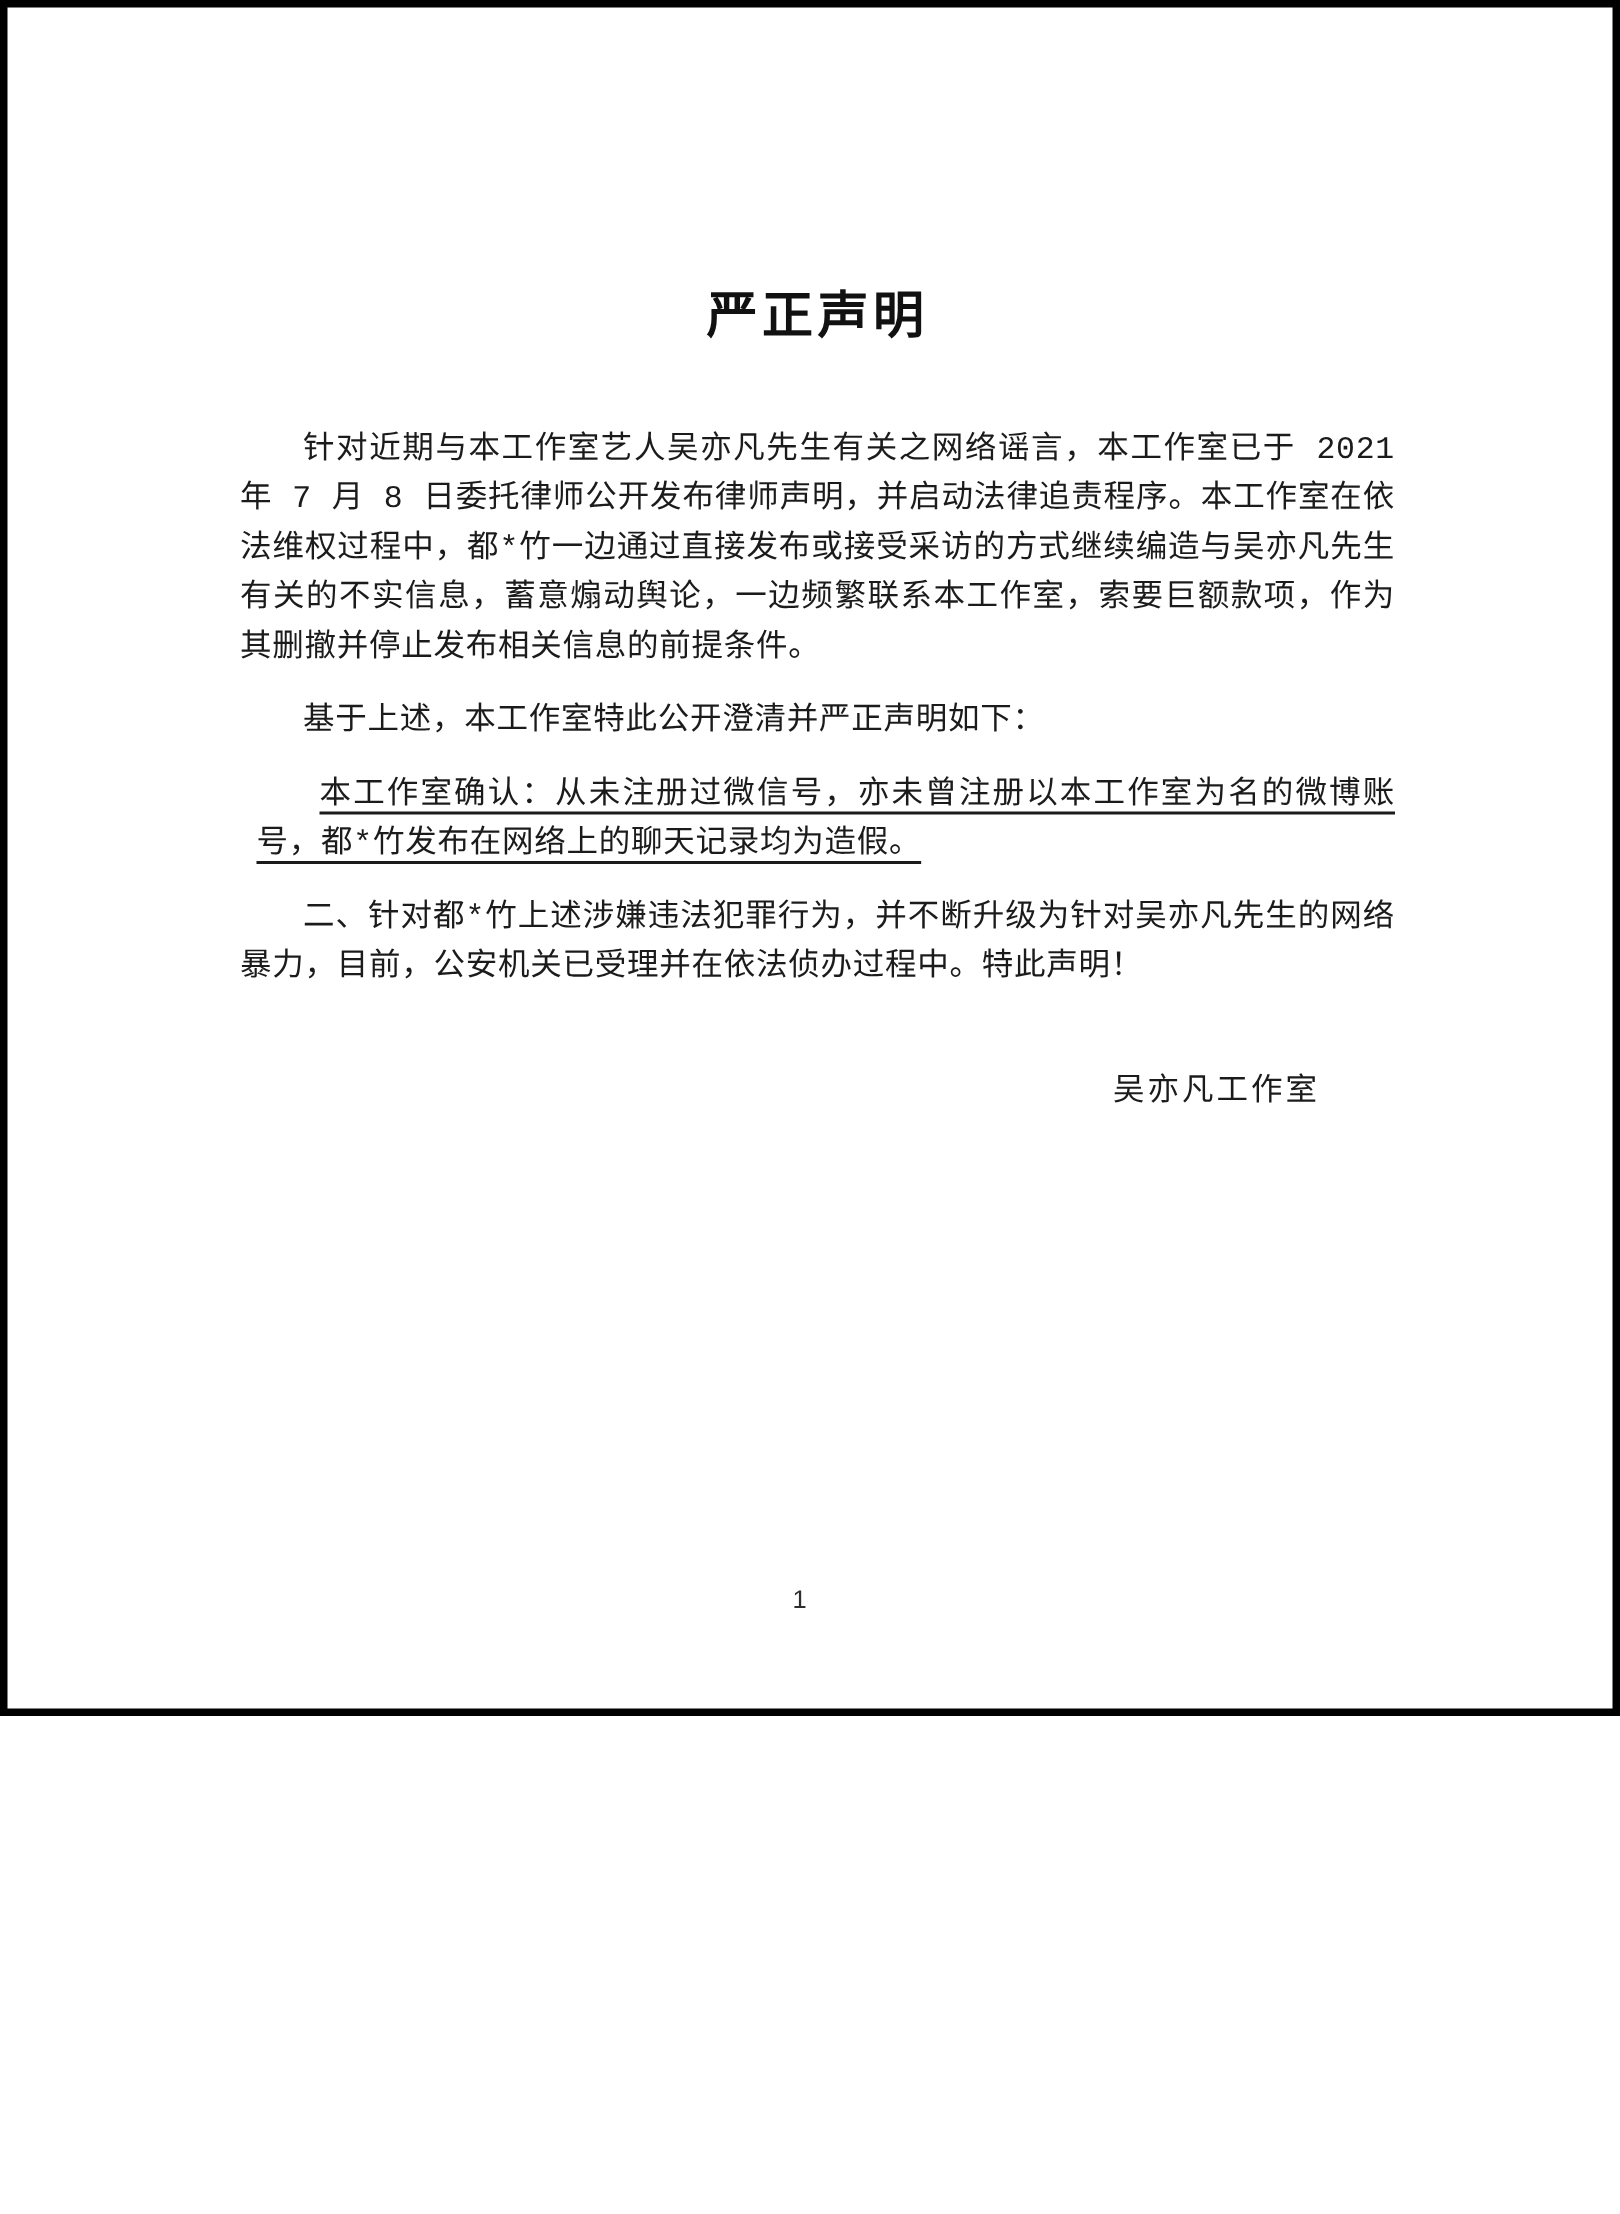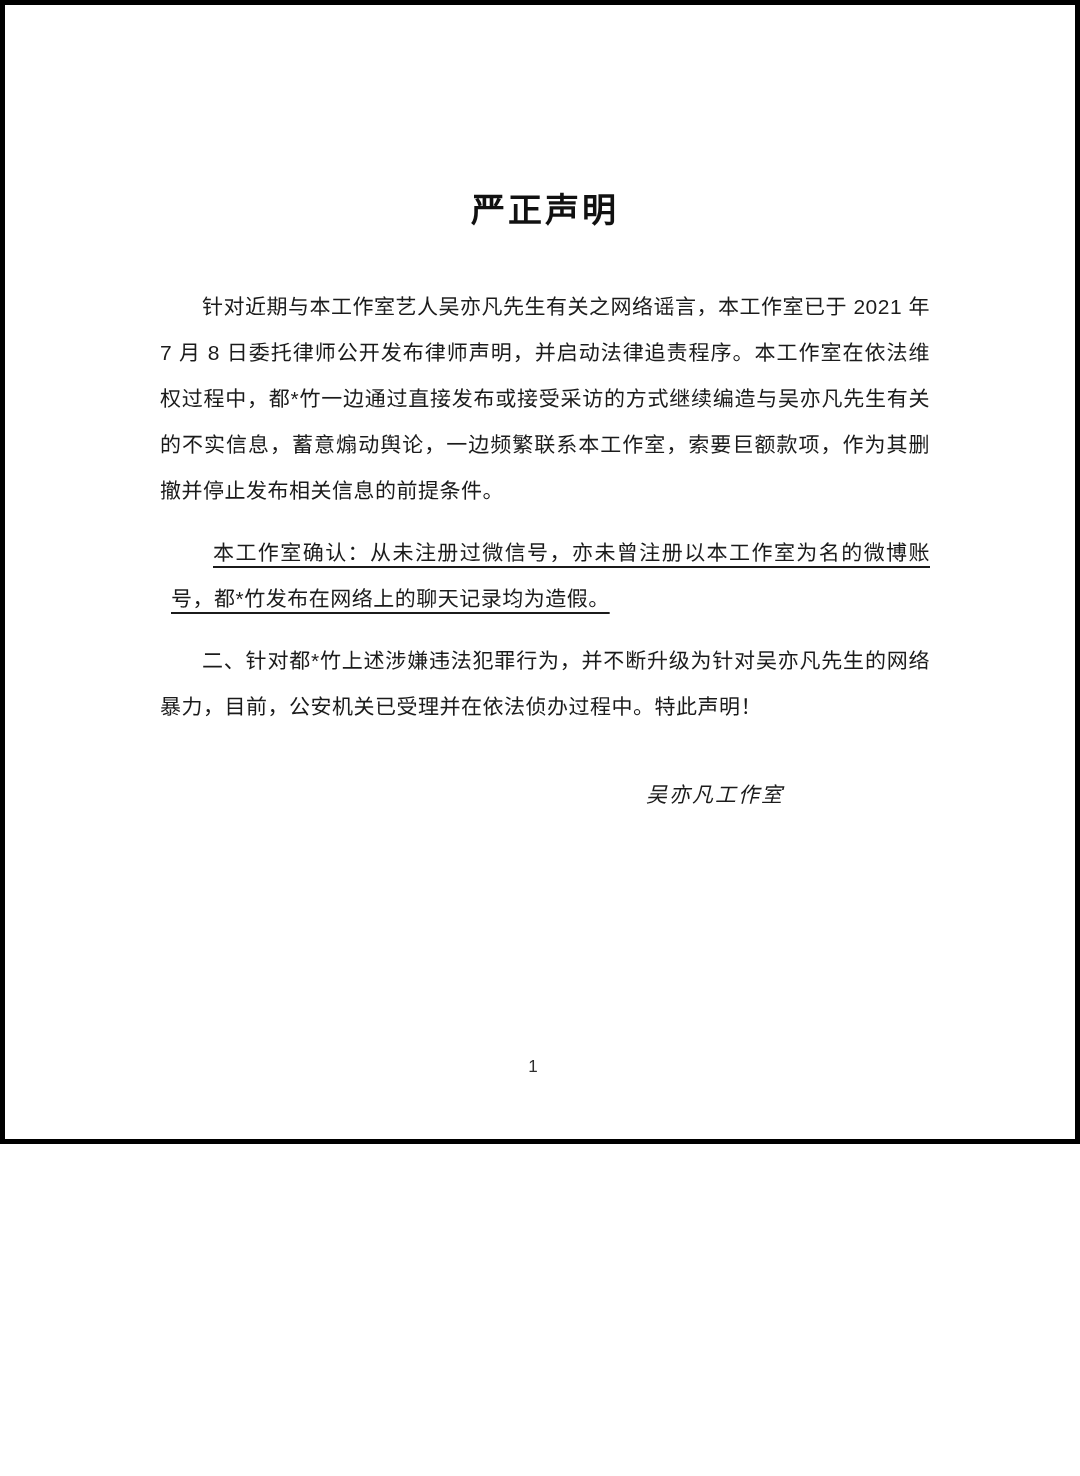--- a/index.html
+++ b/index.html
@@ -18,38 +18,38 @@
   .doc-title {
     font-size: 34px;
     font-weight: 700;
     text-align: center;
     letter-spacing: 3px;
     margin: 0 0 52px 0;
     color: #111111;
   }
   .para {
     font-size: 21px;
-    line-height: 46px;
+    line-height: 33px;
     text-align: justify;
     text-justify: inter-ideograph;
     text-indent: 2em;
     margin: 0 0 16px 0;
     letter-spacing: 0.5px;
+    font-family: Liberation Mono, monospace;
   }
   .para.underlined {
     text-decoration: underline;
     text-underline-offset: 6px;
     text-decoration-thickness: 1.5px;
     margin-left: 11px;
   }
   .signature-area {
     width: 330px;
     margin: 42px 50px 0 auto;
-    text-align: center;
-    font-style: italic;
+    text-align: right;
   }
   .signature-name {
     font-size: 21px;
     line-height: 45px;
     margin: 0 0 16px 0;
     letter-spacing: 2px;
   }
   .signature-date {
     font-size: 21px;
     line-height: 45px;
@@ -69,20 +69,21 @@
 </head>
 <body>
 
 <div class="page">
 
   <h1 class="doc-title">严正声明</h1>
 
   <p class="para">针对近期与本工作室艺人吴亦凡先生有关之网络谣言，本工作室已于 2021 年 7 月 8 日委托律师公开发布律师声明，并启动法律追责程序。本工作室在依法维权过程中，都*竹一边通过直接发布或接受采访的方式继续编造与吴亦凡先生有关的不实信息，蓄意煽动舆论，一边频繁联系本工作室，索要巨额款项，作为其删撤并停止发布相关信息的前提条件。</p>
 
 
+  <p class="para">基于上述，本工作室特此公开澄清并严正声明如下：</p>
 
 
   <p class="para underlined">本工作室确认：从未注册过微信号，亦未曾注册以本工作室为名的微博账号，都*竹发布在网络上的聊天记录均为造假。</p>
 
 
   <p class="para">二、针对都*竹上述涉嫌违法犯罪行为，并不断升级为针对吴亦凡先生的网络暴力，目前，公安机关已受理并在依法侦办过程中。特此声明！</p>
 
   <div class="signature-area">
     <p class="signature-name">吴亦凡工作室</p>
   </div>

